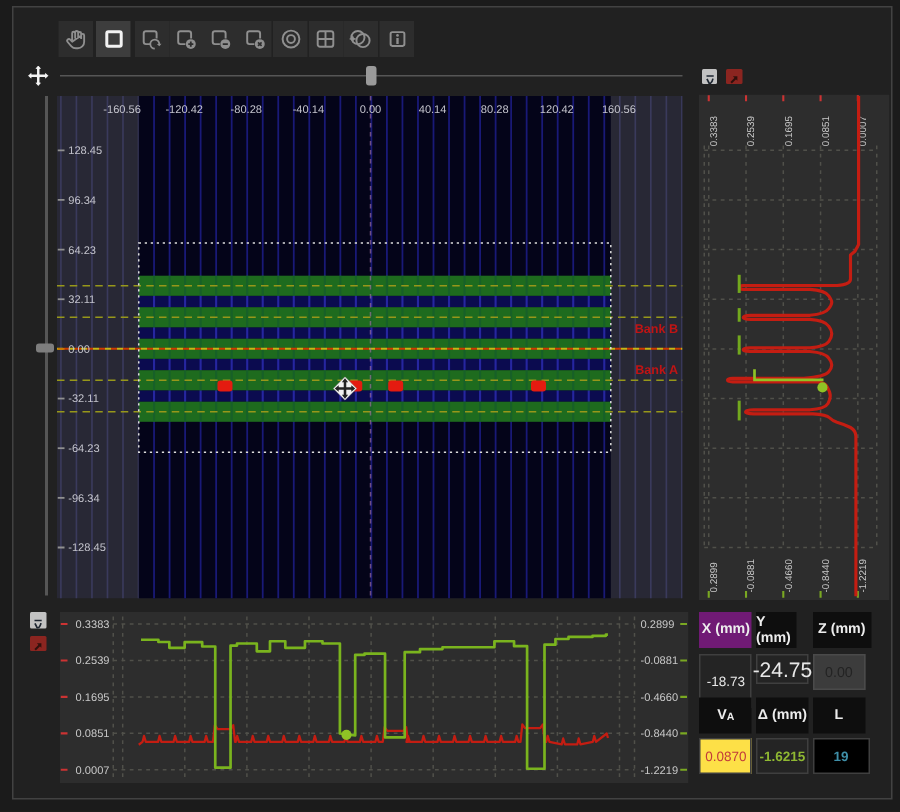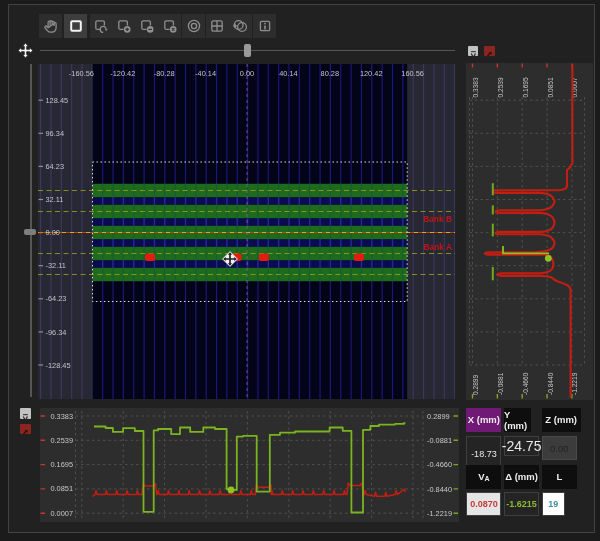--- a/index.html
+++ b/index.html
@@ -195,19 +195,19 @@
   </svg>
 <div style="position:absolute;left:466.3px;top:407.5px;width:35.2px;height:24px;display:flex;align-items:center;justify-content:center;box-sizing:border-box;background:#701a75;color:#ededed;font-weight:bold;font-size:9.5px">X (mm)</div>
 <div style="position:absolute;left:504px;top:407.5px;width:27px;height:24px;display:flex;align-items:center;justify-content:center;box-sizing:border-box;background:#0e0e0e;color:#ededed;font-weight:bold;font-size:9.5px">Y (mm)</div>
 <div style="position:absolute;left:541.7px;top:407.5px;width:39px;height:24px;display:flex;align-items:center;justify-content:center;box-sizing:border-box;background:#0e0e0e;color:#ededed;font-weight:bold;font-size:9.5px">Z (mm)</div>
 <div style="position:absolute;left:466.3px;top:436.4px;width:35.2px;height:36px;display:flex;align-items:center;justify-content:center;box-sizing:border-box;background:#242424;border:1px solid #3f3f3f;color:#e8e8e8;font-size:9px">-18.73</div>
 <div style="position:absolute;left:504px;top:436.4px;width:35.2px;height:20px;display:flex;align-items:center;justify-content:center;box-sizing:border-box;background:#242424;border:1px solid #3f3f3f;color:#e8e8e8;font-size:14px">-24.75</div>
 <div style="position:absolute;left:541.7px;top:436.4px;width:35.2px;height:24px;display:flex;align-items:center;justify-content:center;box-sizing:border-box;background:#3c3c3c;border:1px solid #4a4a4a;color:#232323;font-size:9.5px">0.00</div>
 <div style="position:absolute;left:466.3px;top:464.8px;width:35.2px;height:24px;display:flex;align-items:center;justify-content:center;box-sizing:border-box;background:#0e0e0e;color:#ededed;font-weight:bold;font-size:9.5px">V<sub style="font-size:7px">A</sub></div>
 <div style="position:absolute;left:504px;top:464.8px;width:35.2px;height:24px;display:flex;align-items:center;justify-content:center;box-sizing:border-box;background:#0e0e0e;color:#ededed;font-weight:bold;font-size:9.5px">Δ (mm)</div>
 <div style="position:absolute;left:541.7px;top:464.8px;width:35.2px;height:24px;display:flex;align-items:center;justify-content:center;box-sizing:border-box;background:#0e0e0e;color:#ededed;font-weight:bold;font-size:9.5px">L</div>
-<div style="position:absolute;left:466.3px;top:492.4px;width:35.2px;height:24px;display:flex;align-items:center;justify-content:center;box-sizing:border-box;background:#e5e5e5;border:1px solid #3f3f3f;color:#c23b3b;font-size:9px;font-weight:bold">0.0870</div>
+<div style="position:absolute;left:466.3px;top:492.4px;width:35.2px;height:24px;display:flex;align-items:center;justify-content:center;box-sizing:border-box;background:#fde047;border:1px solid #3f3f3f;color:#c23b3b;font-size:9px;font-weight:normal">0.0870</div>
 <div style="position:absolute;left:504px;top:492.4px;width:35.2px;height:24px;display:flex;align-items:center;justify-content:center;box-sizing:border-box;background:#242424;border:1px solid #3f3f3f;color:#8fb832;font-size:9px;font-weight:bold">-1.6215</div>
-<div style="position:absolute;left:541.7px;top:492.4px;width:23px;height:24px;display:flex;align-items:center;justify-content:center;box-sizing:border-box;background:#ffffff;border:1px solid #3f3f3f;color:#3f8fa8;font-size:9px;font-weight:bold">19</div>
+<div style="position:absolute;left:541.7px;top:492.4px;width:38px;height:24px;display:flex;align-items:center;justify-content:center;box-sizing:border-box;background:#000000;border:1px solid #3f3f3f;color:#3f8fa8;font-size:9px;font-weight:bold">19</div>
 <svg style="position:absolute;left:221.5px;top:251px" width="16" height="16" viewBox="-8 -8 16 16">
     <path d="M0,-7.8L7.8,0L0,7.8L-7.8,0Z" fill="#f0f0f0" stroke="#9a9a9a" stroke-width="0.4"></path>
     <path d="M0,-5.4V5.4M-5.4,0H5.4" stroke="#222" stroke-width="1.7"></path>
     <path d="M0,-6.8l2.1,2.6h-4.2z M0,6.8l2.1,-2.6h-4.2z M-6.8,0l2.6,2.1v-4.2z M6.8,0l-2.6,2.1v-4.2z" fill="#222"></path>
   </svg>
 </body></html>

